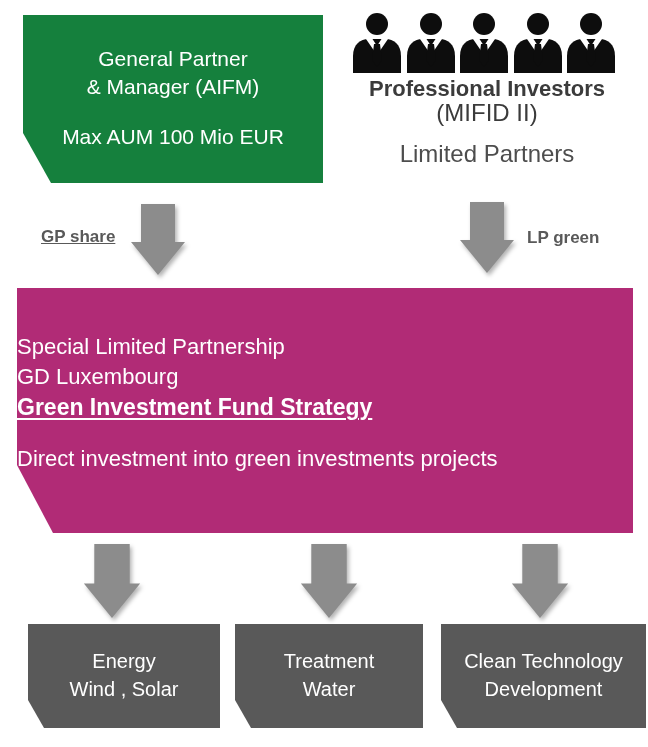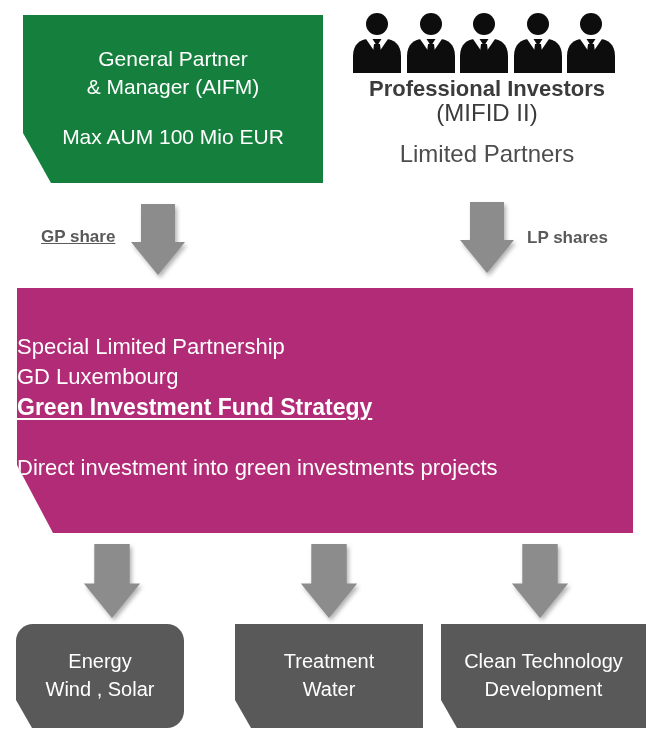--- a/index.html
+++ b/index.html
@@ -31,21 +31,21 @@
     color: #ffffff; 
     font-size: 22px; line-height: 30px;
     box-sizing: border-box; padding-top: 44px;
   }
   .fund-strategy {
     font-weight: bold; font-size: 23px;
     text-decoration: underline;
     text-decoration-thickness: 2px;
     text-underline-offset: 3px;
   }
-  .fund-desc { margin-top: 31px; }
+  .fund-desc { margin-top: 22px; }
 
   
   .icons-row {
     left: 352px; top: 13px; width: 264px; height: 60px;
     display: flex; justify-content: space-between; align-items: flex-end;
   }
   .person { width: 50px; height: 60px; }
   .inv-title {
     left: 320px; top: 76px; width: 334px;
     text-align: center; font-weight: bold;
@@ -76,21 +76,21 @@
 
   
   .sector {
     top: 624px; height: 104px;
     background: #595959;
     clip-path: polygon(0 0, 100% 0, 100% 100%, 16px 100%, 0 calc(100% - 28px));
     color: #ffffff; text-align: center;
     font-size: 20px; line-height: 28px;
     box-sizing: border-box; padding-top: 23px;
   }
-  .sector-1 { left: 16px;  width: 168px; border-radius: 17px; }
+  .sector-1 { left: 28px;  width: 192px; }
   .sector-2 { left: 235px; width: 188px; }
   .sector-3 { left: 441px; width: 205px; }
 </style>
 </head>
 <body>
 
 <svg width="0" height="0" style="position:absolute">
   <defs>
     <g id="arrow-down">
       <polygon points="10,0 44,0 44,38 54,38 27,71 0,38 10,38" fill="#8C8C8C"></polygon>
@@ -139,21 +139,21 @@
   <div class="abs arrow arrow-gp">
     <svg width="54" height="71" viewBox="0 0 54 71">
         <use href="#arrow-down"></use>
       </svg>
   </div>
   <div class="abs arrow arrow-lp">
     <svg width="54" height="71" viewBox="0 0 54 71">
         <use href="#arrow-down"></use>
       </svg>
   </div>
-  <div class="abs share-label lp-shares">LP shares</div>
+  <div class="abs share-label lp-shares">LP green</div>
 
   <div class="abs fund-box">
     <div>Special Limited Partnership</div>
     <div>GD Luxembourg</div>
     <div class="fund-strategy">Green Investment Fund Strategy</div>
     <div class="fund-desc">Direct investment into green investments projects</div>
   </div>
 
   <div class="abs arrow arrow-s1">
     <svg width="58" height="74" viewBox="0 0 54 71">

